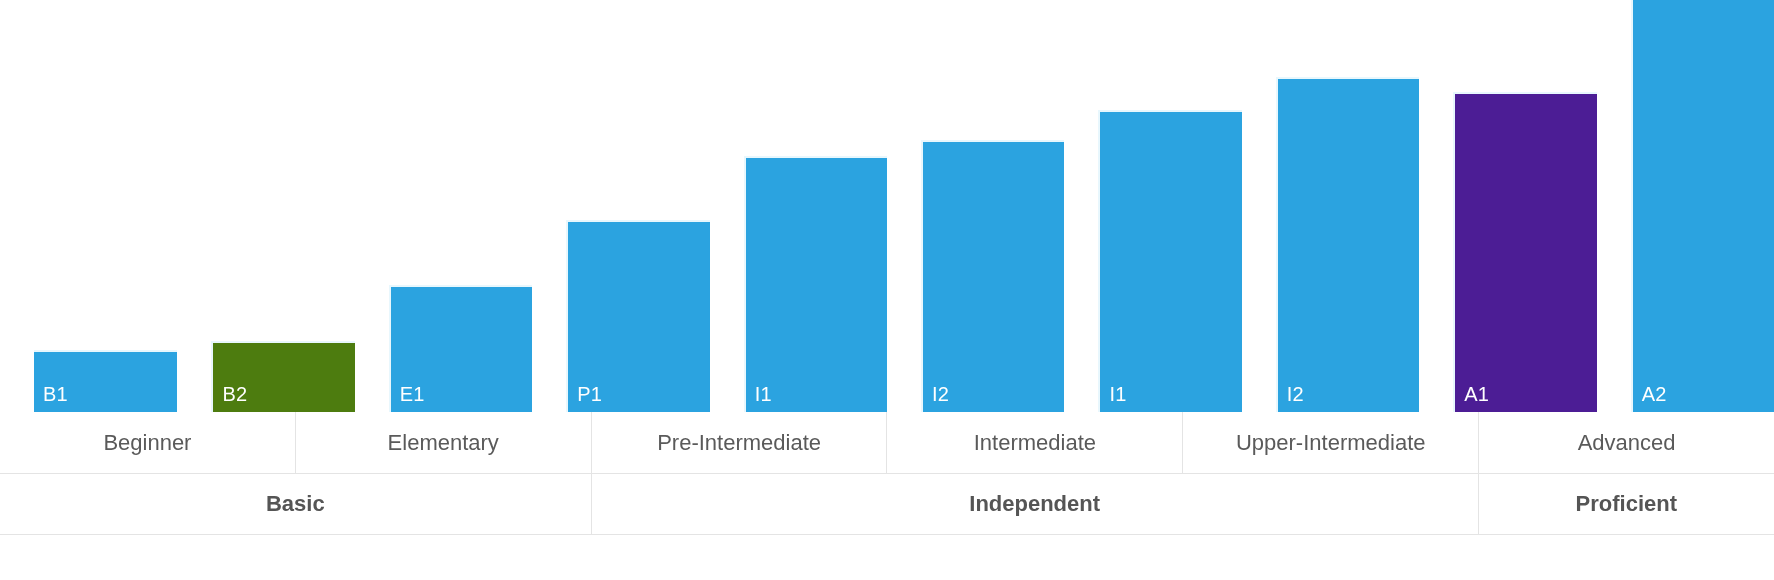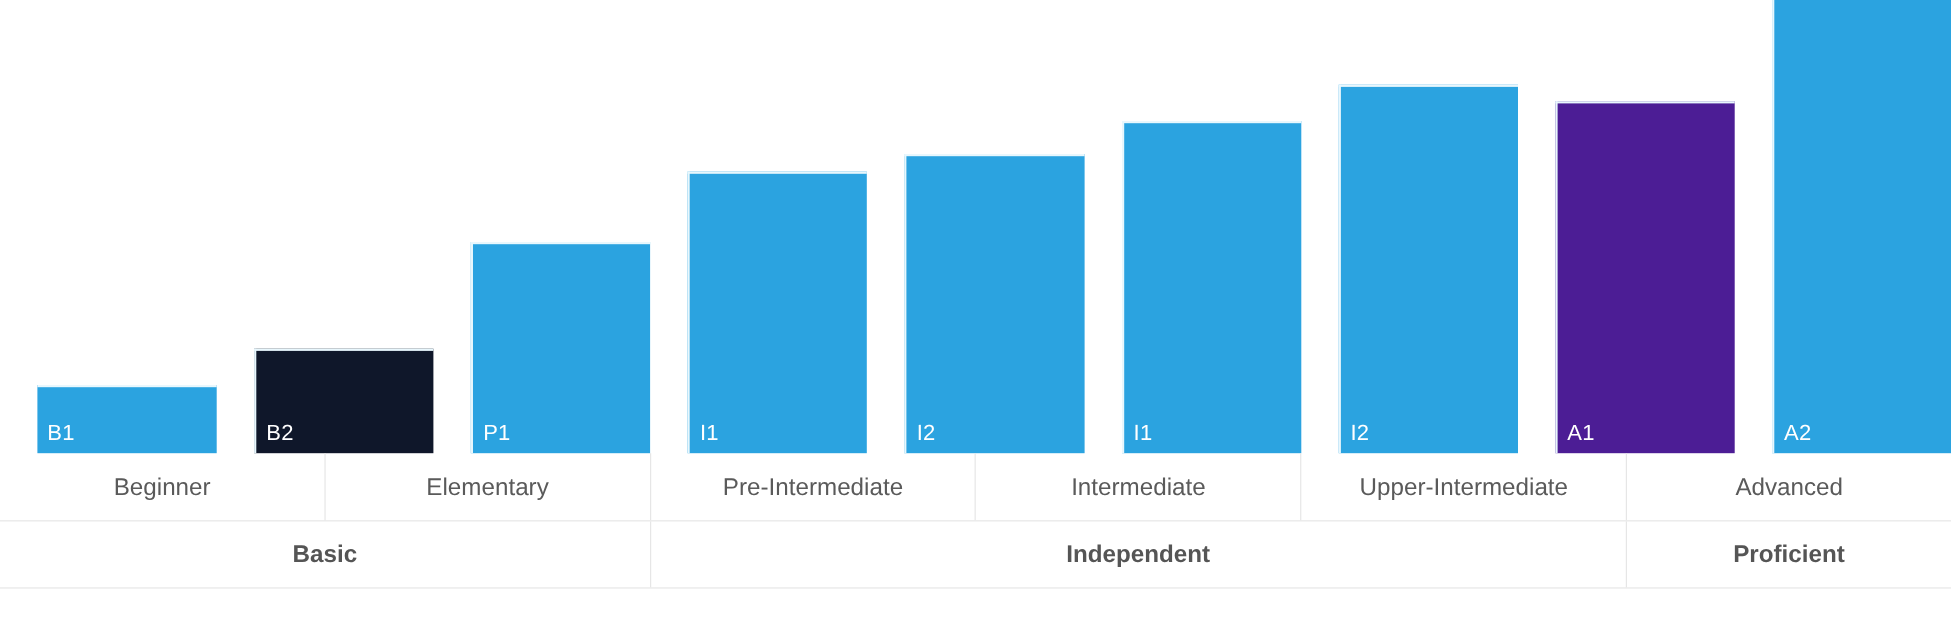--- a/index.html
+++ b/index.html
@@ -105,22 +105,27 @@
 
 <div id="chart-root">
 
   <div class="bars-area">
       <div class="bar-cell">
         <div class="bar" style="height: 62px; background: rgb(43, 163, 224); border-color: rgb(232, 247, 253);">
           <span class="bar-label">B1</span>
         </div>
       </div>
       <div class="bar-cell">
-        <div class="bar" style="height: 95px; background: #0f172a; border-color: rgb(232, 247, 253); margin-top: 40px;">
+        <div class="bar" style="height: 71px; background: #4d7c0f; border-color: rgb(232, 247, 253); margin-top: 40px;">
           <span class="bar-label">B2</span>
+        </div>
+      </div>
+      <div class="bar-cell">
+        <div class="bar" style="height: 127px; background: rgb(43, 163, 224); border-color: rgb(232, 247, 253);">
+          <span class="bar-label">E1</span>
         </div>
       </div>
       <div class="bar-cell">
         <div class="bar" style="height: 192px; background: rgb(43, 163, 224); border-color: rgb(232, 247, 253);">
           <span class="bar-label">P1</span>
         </div>
       </div>
       <div class="bar-cell">
         <div class="bar" style="height: 256px; background: rgb(43, 163, 224); border-color: rgb(232, 247, 253);">
           <span class="bar-label">I1</span>

